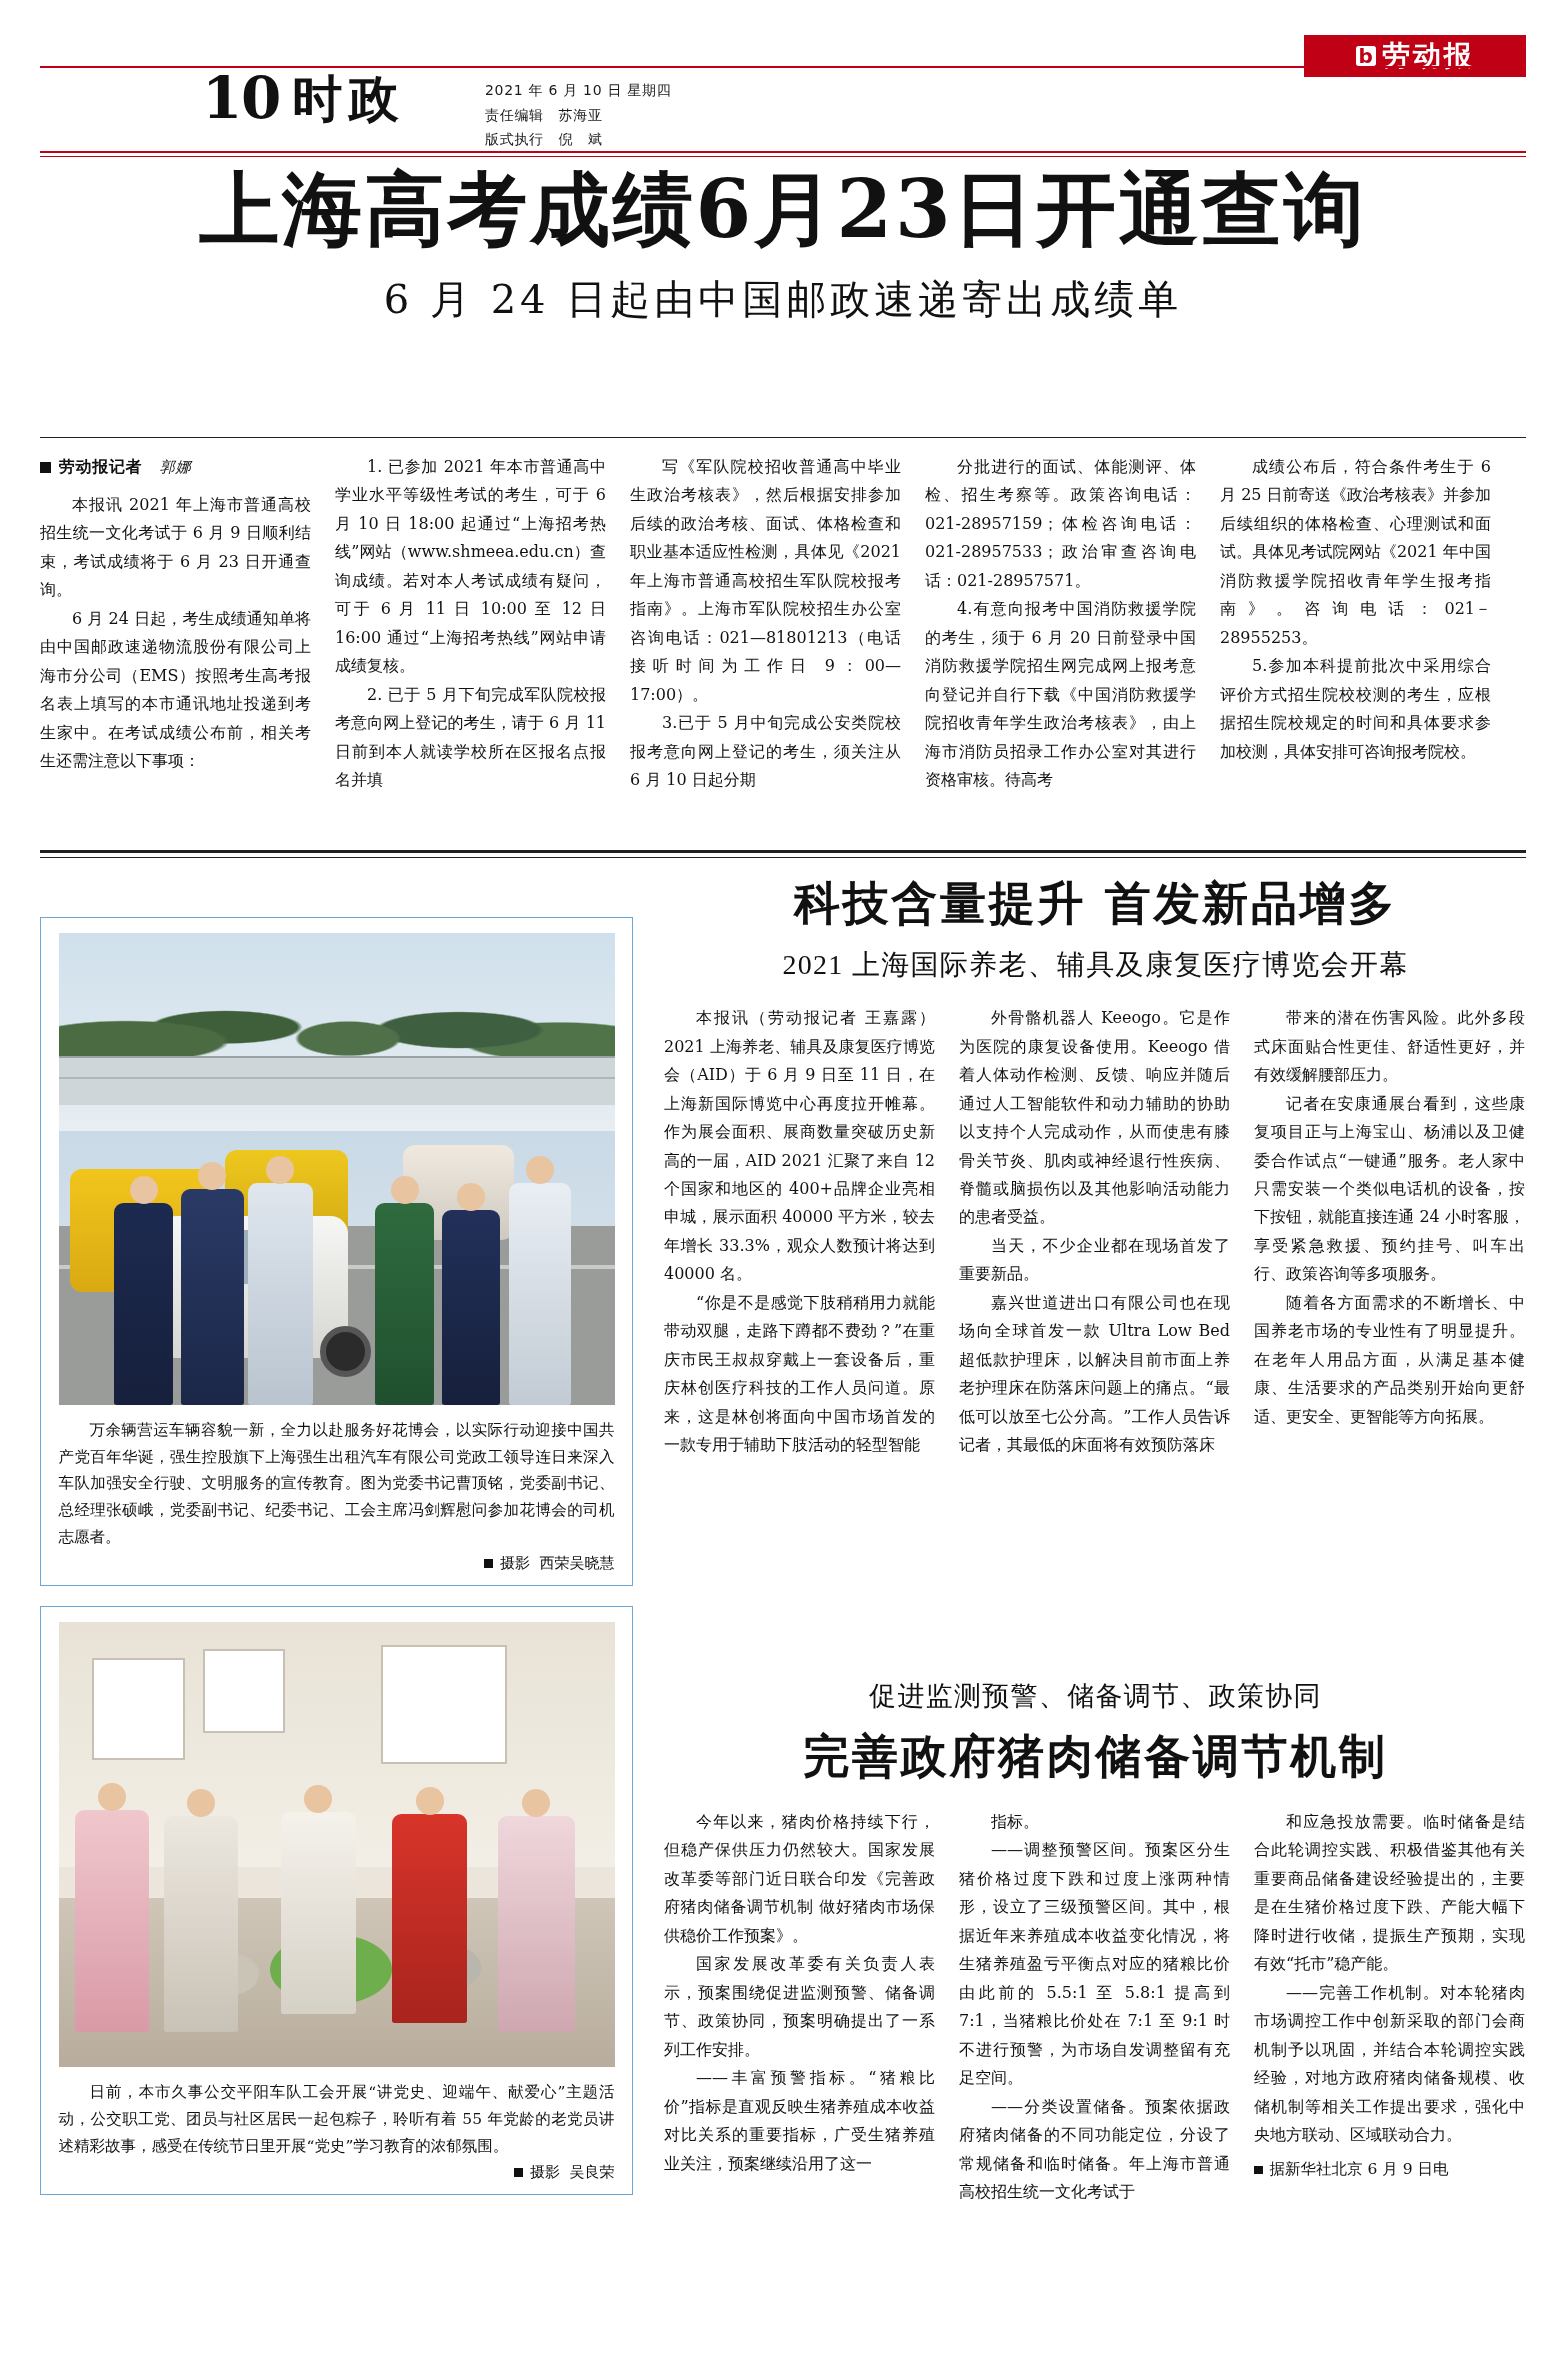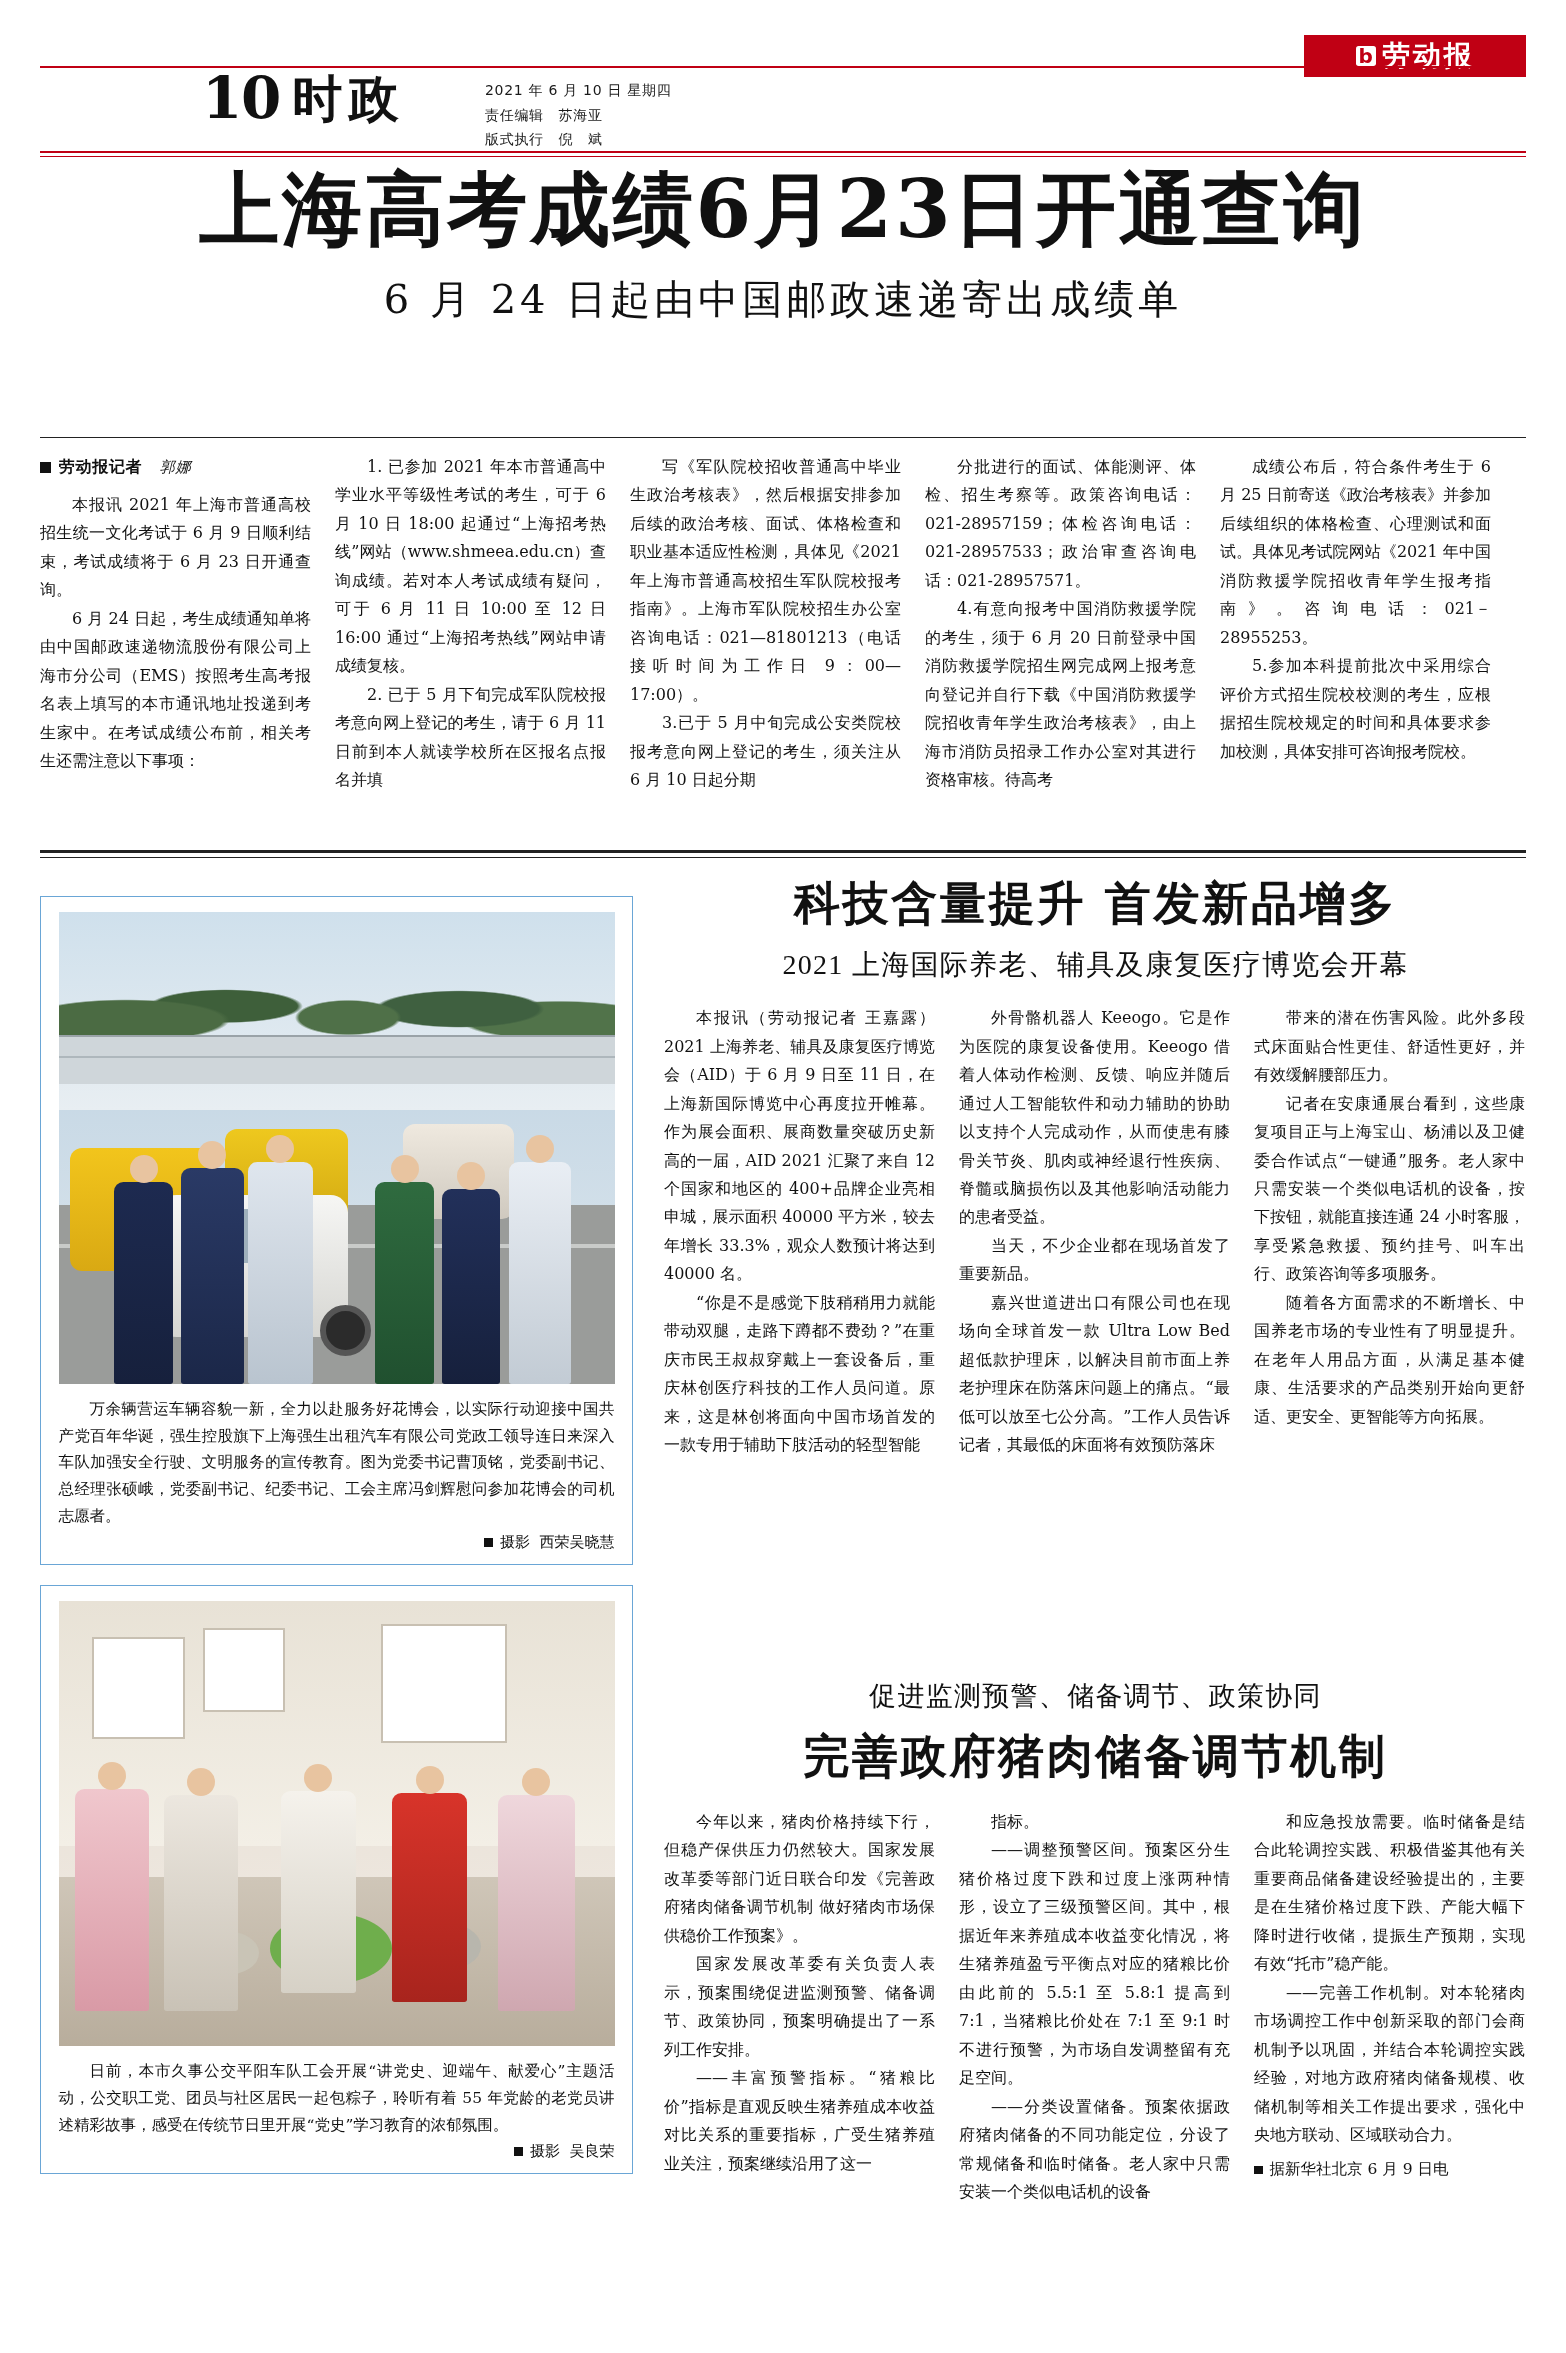--- a/index.html
+++ b/index.html
@@ -207,21 +207,21 @@
     top: 857px;
     width: 1486px;
     height: 0.7px;
     background: #222;
   }
 
   
   .photo-col {
     position: absolute;
     left: 40px;
-    top: 896px;
+    top: 917px;
     width: 593px;
   }
   .photo-box {
     border: 1.3px solid #6aa6d6;
     padding: 15px 17.5px 12px 17.5px;
     box-sizing: border-box;
     background: #fff;
     margin-bottom: 20px;
   }
   .photo-img {
@@ -531,21 +531,21 @@
     <div class="art3-head">完善政府猪肉储备调节机制</div>
     <div class="art3-cols">
       <div class="art3-col">
         <p>今年以来，猪肉价格持续下行，但稳产保供压力仍然较大。国家发展改革委等部门近日联合印发《完善政府猪肉储备调节机制 做好猪肉市场保供稳价工作预案》。</p>
         <p>国家发展改革委有关负责人表示，预案围绕促进监测预警、储备调节、政策协同，预案明确提出了一系列工作安排。</p>
         <p>——丰富预警指标。“猪粮比价”指标是直观反映生猪养殖成本收益对比关系的重要指标，广受生猪养殖业关注，预案继续沿用了这一</p>
       </div>
       <div class="art3-col">
         <p>指标。</p>
         <p>——调整预警区间。预案区分生猪价格过度下跌和过度上涨两种情形，设立了三级预警区间。其中，根据近年来养殖成本收益变化情况，将生猪养殖盈亏平衡点对应的猪粮比价由此前的 5.5:1 至 5.8:1 提高到 7:1，当猪粮比价处在 7:1 至 9:1 时不进行预警，为市场自发调整留有充足空间。</p>
-        <p>——分类设置储备。预案依据政府猪肉储备的不同功能定位，分设了常规储备和临时储备。老人家中只需安装一个类似电话机的设备</p>
+        <p>——分类设置储备。预案依据政府猪肉储备的不同功能定位，分设了常规储备和临时储备。年上海市普通高校招生统一文化考试于</p>
       </div>
       <div class="art3-col">
         <p>和应急投放需要。临时储备是结合此轮调控实践、积极借鉴其他有关重要商品储备建设经验提出的，主要是在生猪价格过度下跌、产能大幅下降时进行收储，提振生产预期，实现有效“托市”稳产能。</p>
         <p>——完善工作机制。对本轮猪肉市场调控工作中创新采取的部门会商机制予以巩固，并结合本轮调控实践经验，对地方政府猪肉储备规模、收储机制等相关工作提出要求，强化中央地方联动、区域联动合力。</p>
         <div class="source">
           <span class="sq"></span><span>据新华社北京 6 月 9 日电</span>
         </div>
       </div>
     </div>
   </div>

